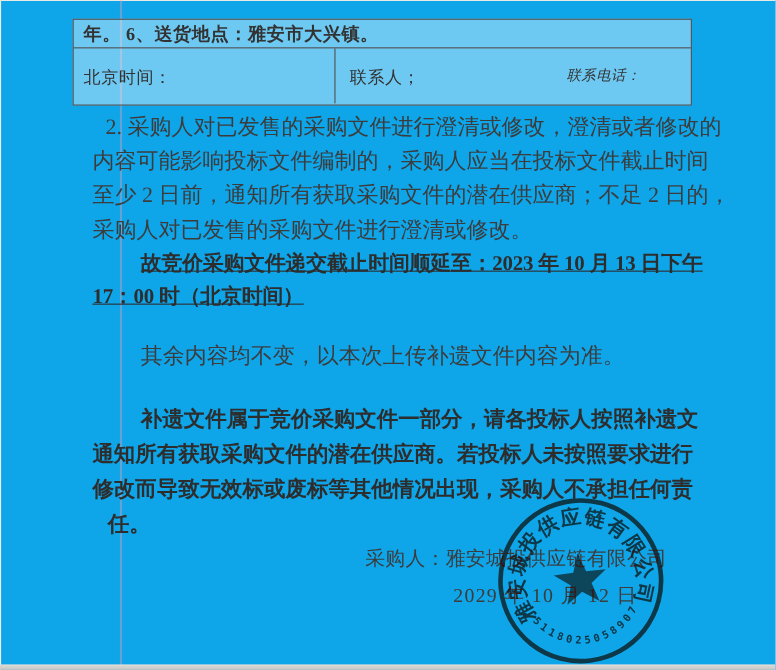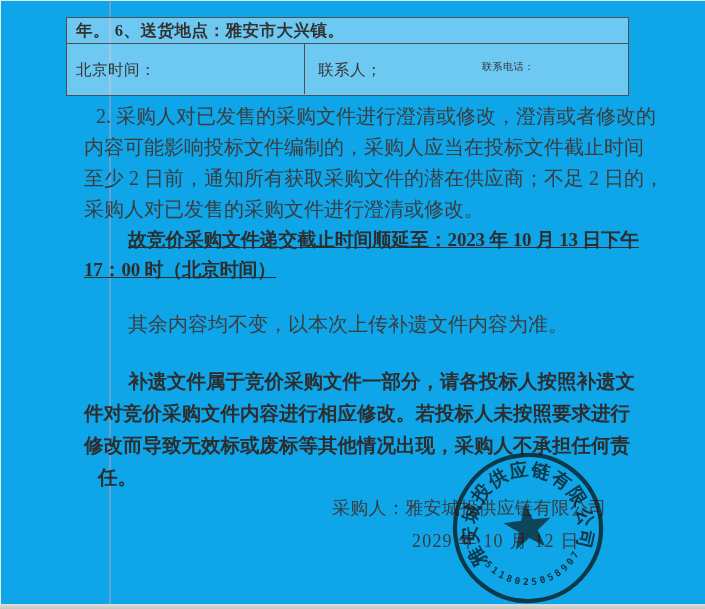--- a/index.html
+++ b/index.html
@@ -34,21 +34,21 @@
     padding-left:9px;font-weight:bold;font-size:16.5px;letter-spacing:.5px;
     box-sizing:border-box;white-space:nowrap;
   }
   .t-row2{position:relative;height:50px;}
   .t-cell-a{
     position:absolute;left:0;top:0;width:238px;height:100%;
     border-right:1.4px solid #4f4f4f;box-sizing:border-box;
   }
   .t-cell-a .lbl{position:absolute;left:9px;top:16px;font-size:15.5px;letter-spacing:.5px;}
   .t-lbl-contact{position:absolute;left:251px;top:16px;font-size:15.5px;letter-spacing:.5px;}
-  .t-lbl-phone{position:absolute;left:415px;top:16px;font-size:10px;letter-spacing:.5px;}
+  .t-lbl-phone{position:absolute;left:448px;top:16px;font-size:13px;letter-spacing:.5px;font-style:italic;}
   
   .body-text{
     position:absolute;left:84px;top:101px;width:560px;color:#3c3c3c;
   }
   .line{white-space:nowrap;}
   .p1 .line{font-size:20px;line-height:31px;}
   .p1 .ind-sm{text-indent:12px;}
   .p2 .line{font-size:19px;line-height:30px;font-weight:bold;color:#2d2d2d;letter-spacing:-0.2px;text-decoration:underline;}
   .p2 .ind{text-indent:44px;}
   .p3 .line{font-size:20px;line-height:30px;margin-top:24px;}
@@ -112,21 +112,21 @@
     <div class="p2">
       <div class="line ind">故竞价采购文件递交截止时间顺延至：2023 年 10 月 13 日下午</div>
       <div class="line">17：00 时（北京时间）</div>
     </div>
     <div class="p3">
       <div class="line ind">其余内容均不变，以本次上传补遗文件内容为准。</div>
     </div>
     <div class="pgap"></div>
     <div class="p4">
       <div class="line ind">补遗文件属于竞价采购文件一部分，请各投标人按照补遗文</div>
-      <div class="line">件对竞价采购文件内容进行相应修改。若投标人未按照要求进行</div>
+      <div class="line">通知所有获取采购文件的潜在供应商。若投标人未按照要求进行</div>
       <div class="line">修改而导致无效标或废标等其他情况出现，采购人不承担任何责</div>
       <div class="line ind-xs">任。</div>
     </div>
   </div>
 
   <div class="sig-buyer">采购人：雅安城投供应链有限公司</div>
   <div class="sig-date">2029 年 10 月 12 日</div>
 
   <div class="seal">
     <svg width="160" height="160" viewBox="0 0 160 160">

